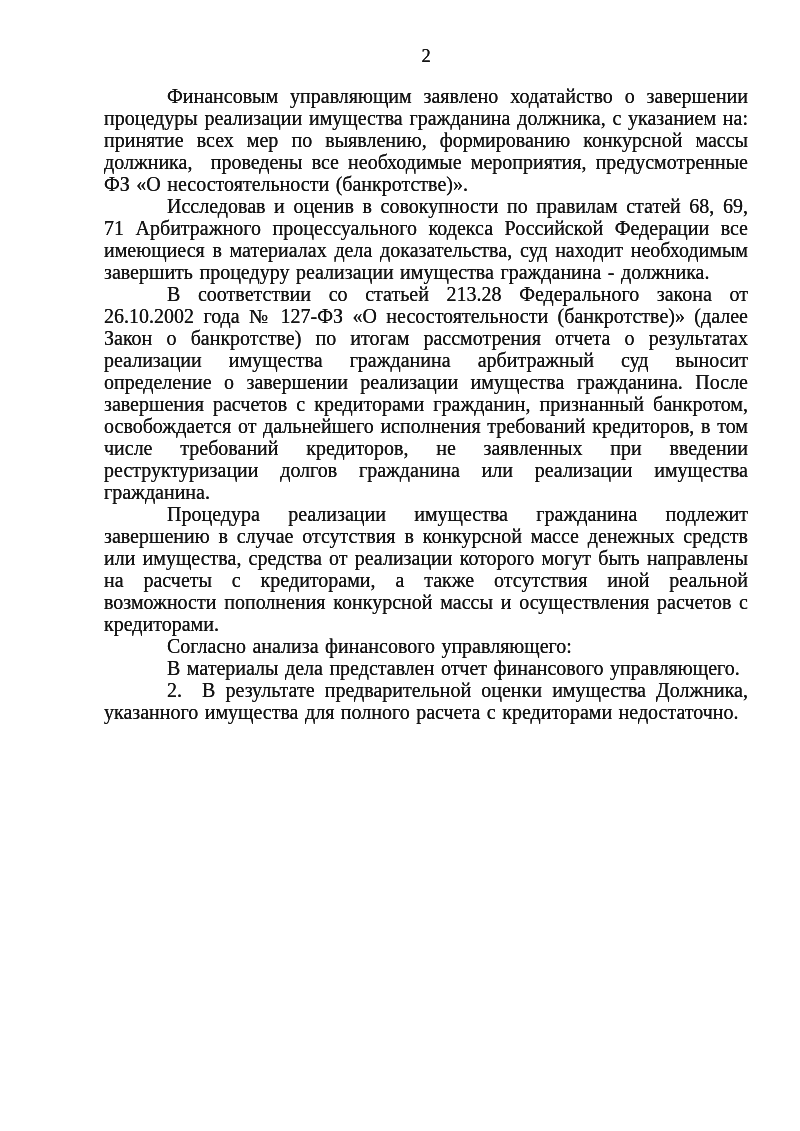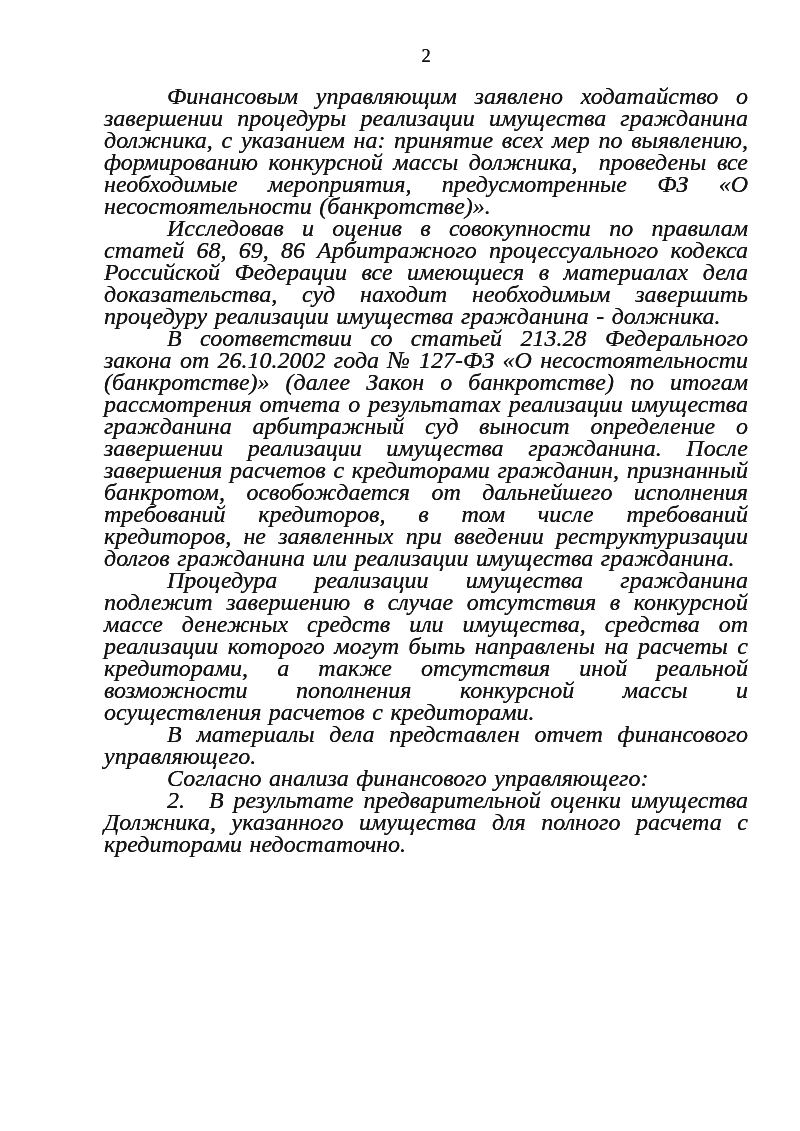--- a/index.html
+++ b/index.html
@@ -31,34 +31,33 @@
     position: absolute;
     top: 85px;
     left: 104px;
     width: 644px;
   }
   .doc-body p {
     margin: 0;
     padding: 0;
     text-align: justify;
     text-indent: 63px;
-    font-size: 24px;
+    font-size: 20px;
     line-height: 22px;
     word-spacing: 1.5px;
     text-shadow: 0 0 0.4px #000;
-    font-style: italic;
   }
 </style>
 </head>
 <body>
 
 <div class="page">
   <div class="page-number">2</div>
   <div class="doc-body">
       <p>Финансовым управляющим заявлено ходатайство о завершении процедуры реализации имущества гражданина должника, с указанием на: принятие всех мер по выявлению, формированию конкурсной массы должника,&nbsp; проведены все необходимые мероприятия, предусмотренные ФЗ «О несостоятельности (банкротстве)».</p>
-      <p>Исследовав и оценив в совокупности по правилам статей 68, 69, 86 Арбитражного процессуального кодекса Российской Федерации все имеющиеся в материалах дела доказательства, суд находит необходимым завершить процедуру реализации имущества гражданина - должника.</p>
+      <p>Исследовав и оценив в совокупности по правилам статей 68, 69, 71 Арбитражного процессуального кодекса Российской Федерации все имеющиеся в материалах дела доказательства, суд находит необходимым завершить процедуру реализации имущества гражданина - должника.</p>
       <p>В соответствии со статьей 213.28 Федерального закона от 26.10.2002 года № 127-ФЗ «О несостоятельности (банкротстве)» (далее Закон о банкротстве) по итогам рассмотрения отчета о результатах реализации имущества гражданина арбитражный суд выносит определение о завершении реализации имущества гражданина. После завершения расчетов с кредиторами гражданин, признанный банкротом, освобождается от дальнейшего исполнения требований кредиторов, в том числе требований кредиторов, не заявленных при введении реструктуризации долгов гражданина или реализации имущества гражданина.</p>
       <p>Процедура реализации имущества гражданина подлежит завершению в случае отсутствия в конкурсной массе денежных средств или имущества, средства от реализации которого могут быть направлены на расчеты с кредиторами, а также отсутствия иной реальной возможности пополнения конкурсной массы и осуществления расчетов с кредиторами.</p>
+      <p>Согласно анализа финансового управляющего:</p>
       <p>В материалы дела представлен отчет финансового управляющего.</p>
-      <p>Согласно анализа финансового управляющего:</p>
       <p>2. В результате предварительной оценки имущества Должника, указанного имущества для полного расчета с кредиторами недостаточно.</p>
     </div>
 </div>
 
 </body></html>

